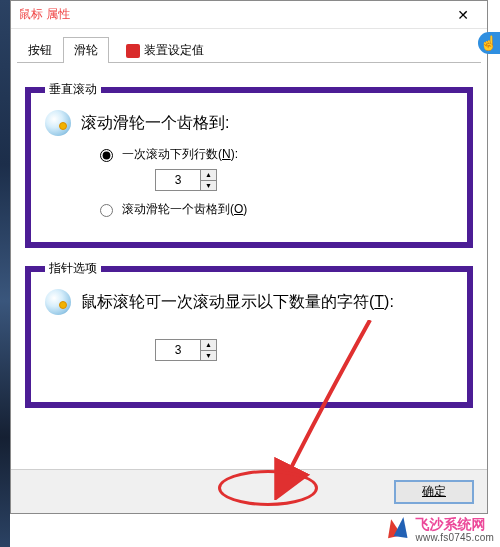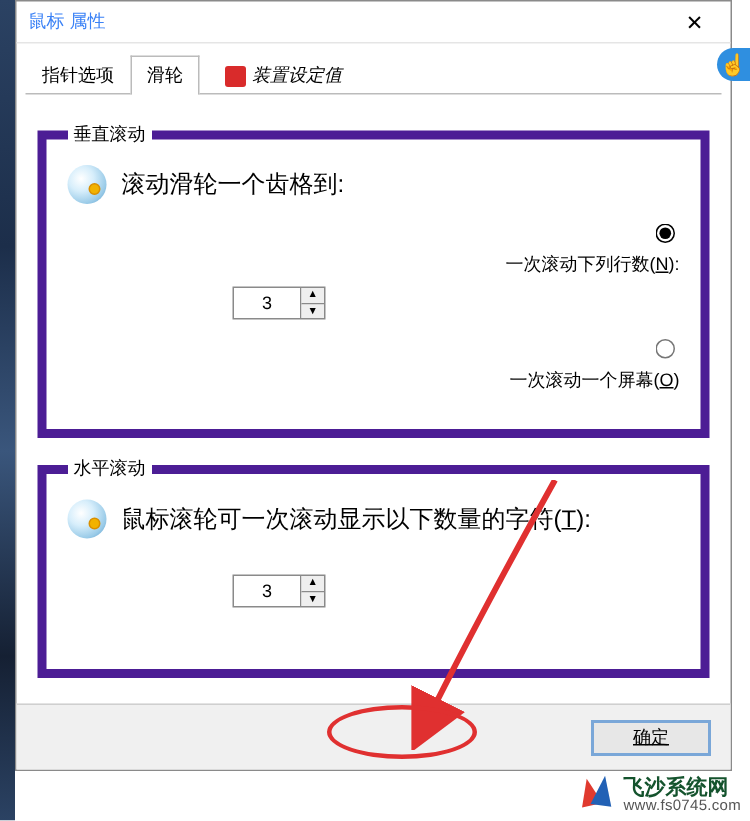--- a/index.html
+++ b/index.html
@@ -29,21 +29,21 @@
     background: #fff;
   }
   .titlebar {
     height: 28px;
     display: flex;
     align-items: center;
     justify-content: space-between;
     padding: 0 4px 0 8px;
     border-bottom: 1px solid #e5e5e5;
   }
-  .titlebar .title { font-size: 12px; color: #3b82f6; }
+  .titlebar .title { font-size: 12px; color: #ef4444; }
   .close-btn {
     width: 40px; height: 26px;
     display: flex; align-items: center; justify-content: center;
     font-size: 14px; color: #000;
   }
   .tabrow {
     display: flex;
     align-items: flex-end;
     padding: 6px 6px 0 6px;
     height: 34px;
@@ -75,21 +75,20 @@
   .tab.active::after {
     content:"";
     position:absolute;
     left:0; right:0; bottom:-1px;
     height:2px; background:#fff;
   }
   .device-tab {
     margin-left:6px;
     display:flex; align-items:center;
     gap:4px;
-    font-style:italic;
   }
   .dev-icon {
     width:14px; height:14px;
     background:#d92b2b;
     border-radius:2px;
     display:inline-block;
   }
   .body-area {
     padding: 10px 14px 14px 14px;
   }
@@ -118,24 +117,23 @@
   .wheel-icon::after{
     content:"";
     position:absolute;
     left:55%; top:45%;
     width:6px; height:6px;
     border-radius:50%;
     background:#f2b200;
     border:1px solid #d98f00;
   }
   .radio-line {
-    display:flex; align-items:flex-end;
+    display:flex; align-items:flex-start;
     gap:6px;
     margin: 2px 0 6px 50px;
-    flex-direction: column;
   }
   .radio-line input[type=radio]{
     width:13px; height:13px;
     accent-color:#000;
   }
   .u { text-decoration: underline; }
   .spin-wrap {
     margin: 6px 0 10px 110px;
     display:flex;
   }
@@ -245,39 +243,39 @@
   .wm-icon .b{
     position:absolute;
     left:9px; top:0;
     width:0; height:0;
     border-left:7px solid transparent;
     border-right:7px solid transparent;
     border-bottom:20px solid #2261b5;
     transform:rotate(8deg);
   }
   .wm-text { display:flex; flex-direction:column; line-height:1.1;}
-  .wm-text .l1 { font-size:14px; font-weight:bold; color:#14532d;}
+  .wm-text .l1 { font-size:14px; font-weight:bold; color:#ec4899;}
   .wm-text .l2 { font-size:10px; color:#555; letter-spacing:0.2px;}
 </style>
 </head>
 <body>
 
 <div class="left-strip"></div>
 
 <div class="window">
 
   <div class="titlebar">
     <span class="title">鼠标 属性</span>
     <div class="close-btn">
       <span>✕</span>
     </div>
   </div>
 
   <div class="tabrow">
-    <div class="tab">指针选项</div>
+    <div class="tab">按钮</div>
     <div class="tab active">滑轮</div>
     <div class="tab device-tab">
       <span class="dev-icon"></span>
       <span>装置设定值</span>
     </div>
   </div>
 
   <div class="body-area">
 
     <fieldset class="group">
@@ -300,27 +298,27 @@
           <div class="btns">
             <div>▲</div>
             <div>▼</div>
           </div>
         </div>
       </div>
 
       <label class="radio-line">
         <input type="radio" name="vscroll" style="">
         <span>
-          <span>一次滚动一个屏幕(</span><span class="u">O</span><span>)</span>
+          <span>滚动滑轮一个齿格到(</span><span class="u">O</span><span>)</span>
         </span>
       </label>
     </fieldset>
 
     <fieldset class="group" style="height:148px">
-      <legend>水平滚动</legend>
+      <legend>指针选项</legend>
       <div class="row1">
         <span class="wheel-icon"></span>
         <span class="text">
           <span>鼠标滚轮可一次滚动显示以下数量的字符(</span><span class="u">T</span><span>):</span>
         </span>
       </div>
 
       <div class="spin-wrap" style="margin-top:24px">
         <div class="spin">
           <input type="text" value="3" style="">

